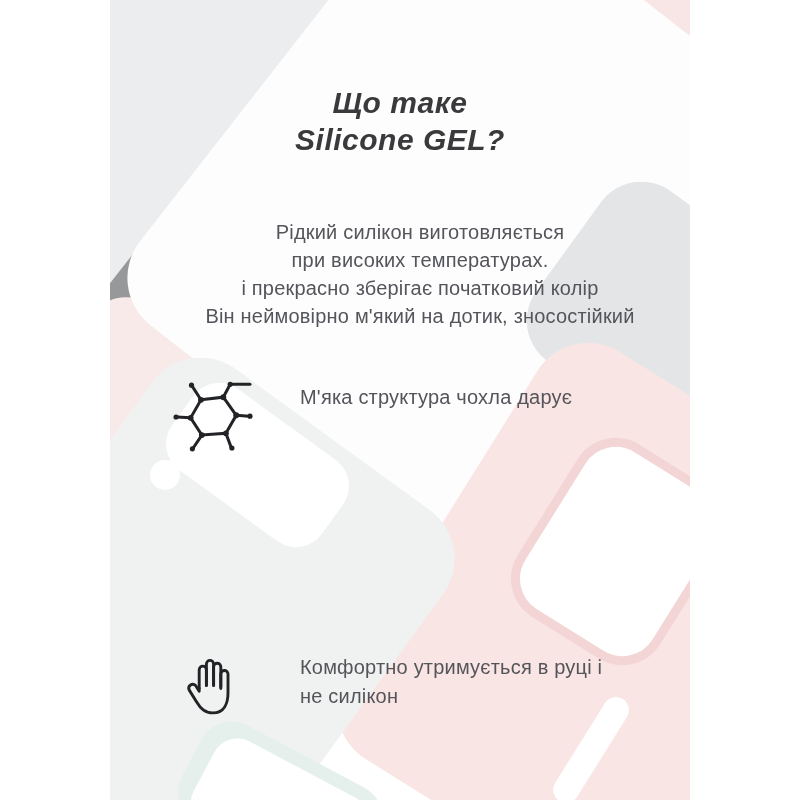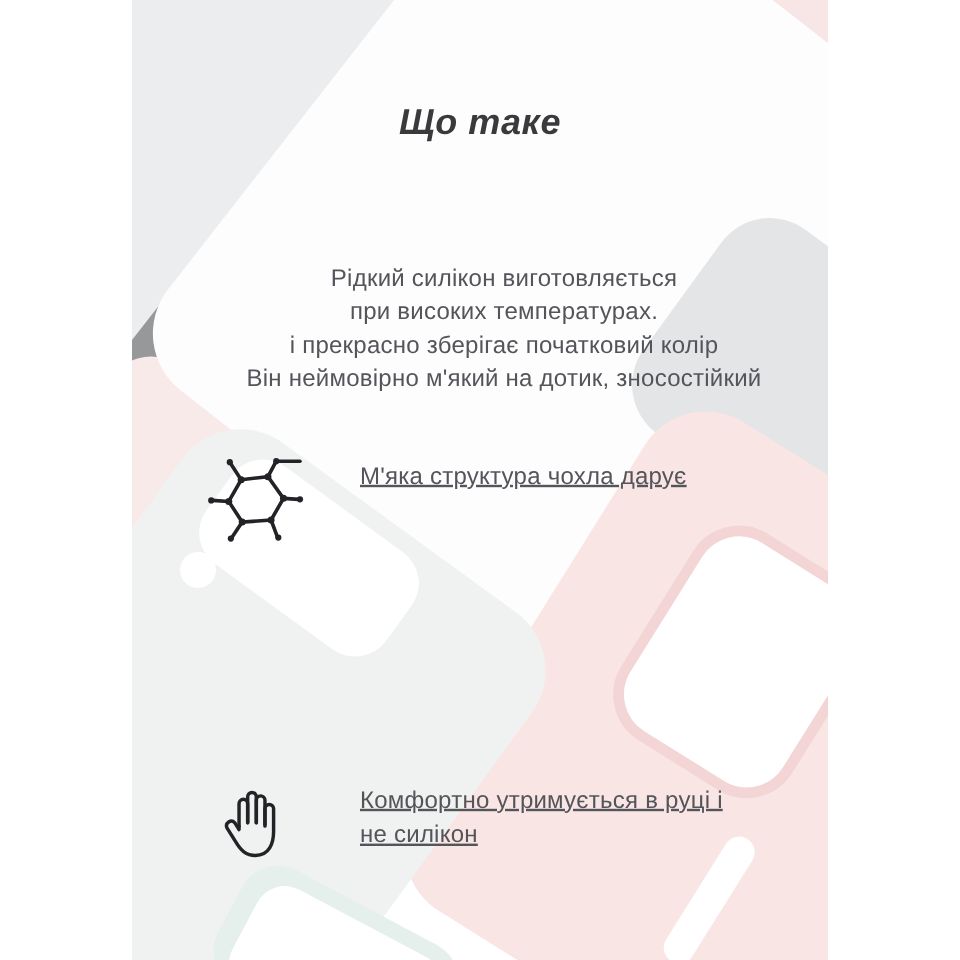--- a/index.html
+++ b/index.html
@@ -37,21 +37,21 @@
          font-size:20px;line-height:28px;font-weight:500;color:#54555a;letter-spacing:0.2px;}
   .intro span{display:block;margin-left:40px;}
   .feature{position:absolute;left:170px;width:480px;}
   .row1{top:372px;} .row2{top:508px;} .row3{top:642px;}
   .f-icon{position:absolute;}
   .row1 .f-icon{left:0;top:2px;width:86px;height:86px;}
   .row2 .f-icon{left:10px;top:5px;width:70px;height:80px;}
   .row3 .f-icon{left:4px;top:5px;width:72px;height:80px;}
   .f-icon svg{width:100%;height:100%;}
   .f-text{margin-left:130px;padding-top:11px;font-size:20px;line-height:29px;
-          font-weight:500;color:#54555a;letter-spacing:0.2px;text-decoration:underline;}
+          font-weight:500;color:#54555a;letter-spacing:0.2px;}
   .f-text span{display:block;}
 </style>
 </head>
 <body>
 
 <div class="canvas">
 
   <div class="bg">
     <div class="shape s-darkblob"></div>
     <div class="shape s-grayTL"></div>
@@ -71,20 +71,21 @@
     <div class="shape s-dotBL"></div>
     <div class="shape s-tealBL"></div>
     <div class="shape s-tealBLin"></div>
     <div class="fade"></div>
   </div>
 
   <div class="content">
 
     <h1 class="title">
       <span>Що таке</span>
+      <span>Silicone GEL?</span>
     </h1>
 
     <p class="intro">
       <span>Рідкий силікон виготовляється</span>
       <span>при високих температурах.</span>
       <span>і прекрасно зберігає початковий колір</span>
       <span>Він неймовірно м'який на дотик, зносостійкий</span>
     </p>
 
     <div class="feature row1">

